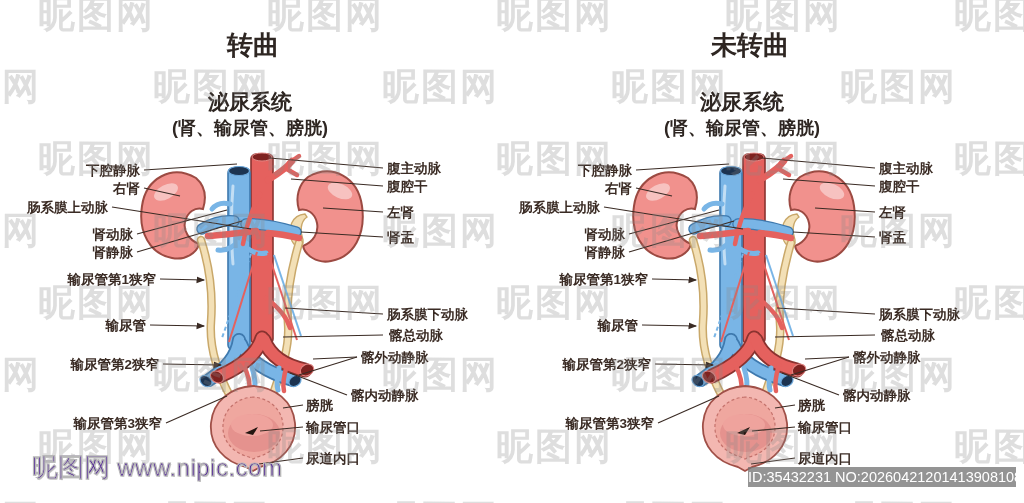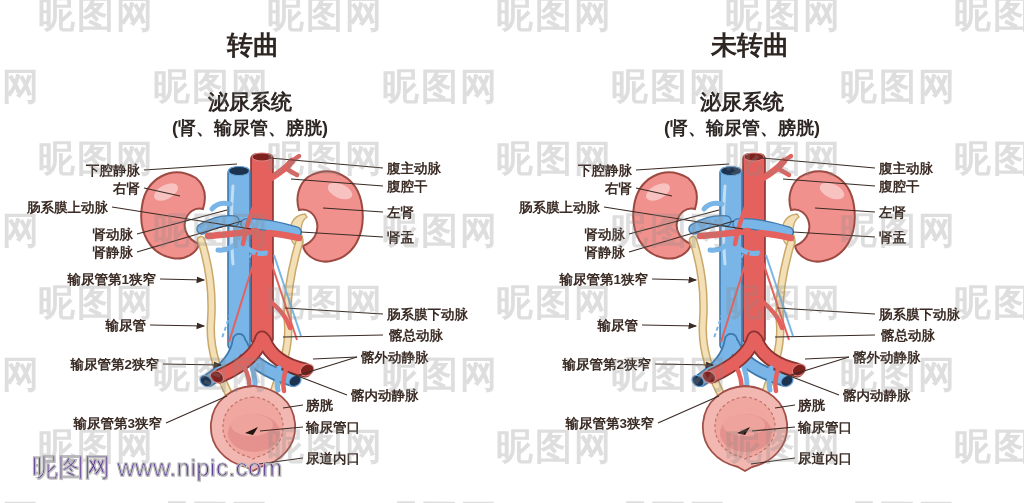--- a/index.html
+++ b/index.html
@@ -261,13 +261,14 @@
       <span class="wm" style="left: 382px; top: 494px;">昵图网</span>
       <span class="wm" style="left: 611px; top: 494px;">昵图网</span>
       <span class="wm" style="left: 840px; top: 494px;">昵图网</span>
     </div>
 
   <div id="nipic-logo">
     <span>昵图网</span>
     <span class="url">www.nipic.com</span>
   </div>
 
+  <div id="id-badge">ID:35432231 NO:20260421201413908108</div>
 </div>
 
 </body></html>

